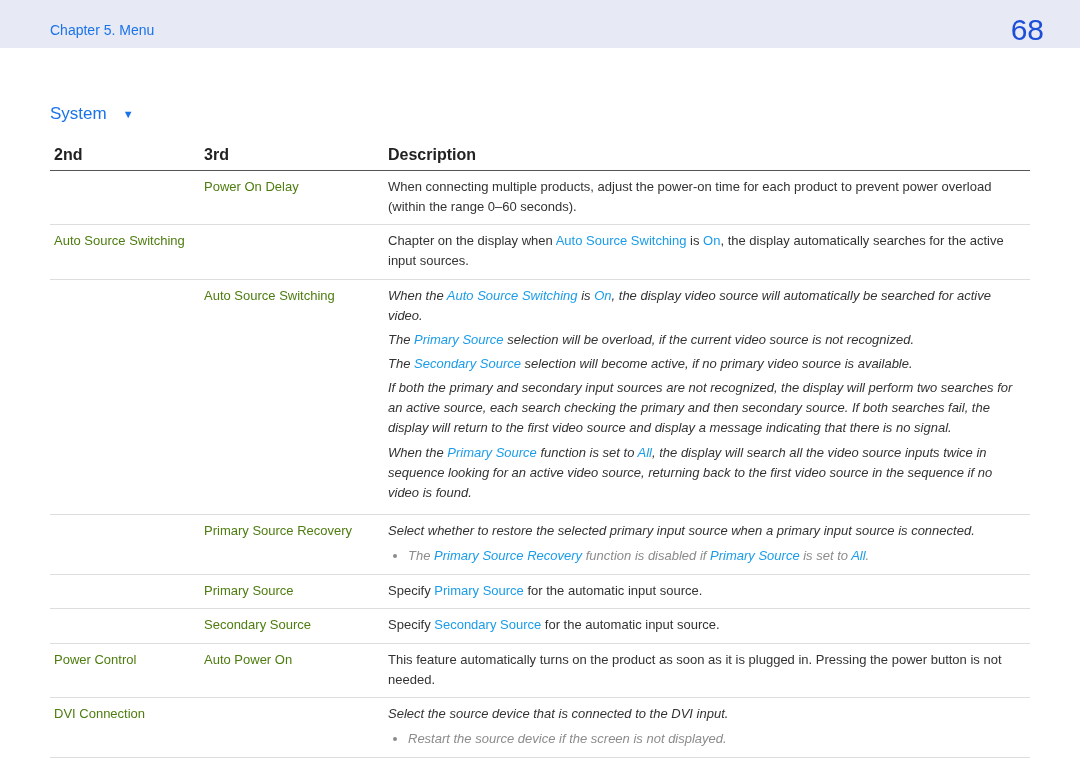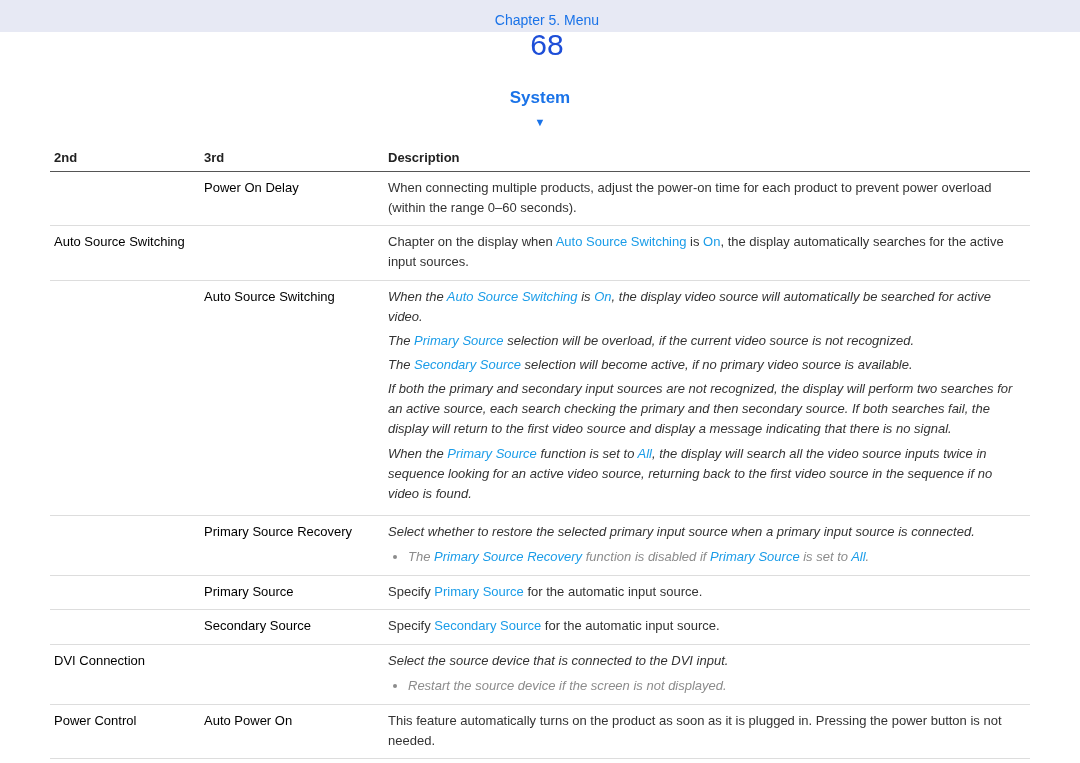--- a/index.html
+++ b/index.html
@@ -1,29 +1,29 @@
 <!DOCTYPE html>
 <html><head>
 <meta charset="utf-8">
 <style>
   * { box-sizing: border-box; margin: 0; padding: 0; }
   body { font-family: Arial, Helvetica, sans-serif; font-size: 13px; color: #333; background: #fff; width: 1080px; }
-  .header-bar { background: #e7e9f4; height: 32px; display: flex; align-items: center; justify-content: space-between; padding: 12px 36px 0 50px; flex-direction: column; }
+  .header-bar { background: #e7e9f4; height: 48px; display: flex; align-items: center; justify-content: space-between; padding: 12px 36px 0 50px; }
   .chapter { color: #1a73e8; font-size: 14px; }
   .page-num { color: #1d4ed8; font-size: 30px; font-weight: 300; }
   .content { padding: 56px 50px 40px 50px; }
-  .section-title { color: #1a73e8; font-size: 17px; font-weight: 700; display: flex; align-items: center; gap: 8px; margin-bottom: 16px; flex-direction: column; }
+  .section-title { color: #1a73e8; font-size: 17px; font-weight: 400; display: flex; align-items: center; gap: 16px; margin-bottom: 16px; }
   .section-title .tri { color: #1a73e8; font-size: 11px; }
   table { border-collapse: collapse; width: 100%; table-layout: fixed; }
   col.c1 { width: 150px; }
   col.c2 { width: 184px; }
   col.c3 { width: auto; }
-  thead th { text-align: left; font-weight: 700; color: #222; padding: 6px 4px; border-bottom: 1px solid #555; font-size: 13px; }
+  thead th { text-align: left; font-weight: 700; color: #222; padding: 6px 4px; border-bottom: 1px solid #555; font-size: 16px; }
   tbody td { vertical-align: top; padding: 6px 4px 7px 4px; border-bottom: 1px solid #ddd; line-height: 1.55; font-size: 13px; }
-  .link { color: #000000; text-align: center; }
+  .link { color: #4d7c0f; text-align: center; }
   .hl { color: #1a9ce8; }
   .muted { color: #8c8c8c; }
   ul.bullets { list-style: disc; padding-left: 20px; margin-top: 4px; font-style: italic; }
   ul.bullets li { padding: 1px 0; }
   .para { margin-bottom: 4px; font-style: italic; }
 </style>
 </head>
 <body>
 
 <div class="header-bar">
@@ -101,34 +101,34 @@
 
       <tr>
         <td></td>
         <td><span class="link">Secondary Source</span></td>
         <td>
           <span>Specify </span><span class="hl">Secondary Source</span><span> for the automatic input source.</span>
         </td>
       </tr>
 
       <tr>
+        <td><span class="link">Power Control</span></td>
+        <td><span class="link">Auto Power On</span></td>
+        <td>This feature automatically turns on the product as soon as it is plugged in. Pressing the power button is not needed.</td>
+      </tr>
+
+      <tr>
         <td><span class="link">DVI Connection</span></td>
         <td></td>
         <td>
           <div class="para">Select the source device that is connected to the DVI input.</div>
           <ul class="bullets">
             <li class="muted">Restart the source device if the screen is not displayed.</li>
           </ul>
         </td>
-      </tr>
-
-      <tr>
-        <td><span class="link">Power Control</span></td>
-        <td><span class="link">Auto Power On</span></td>
-        <td>This feature automatically turns on the product as soon as it is plugged in. Pressing the power button is not needed.</td>
       </tr>
 
       <tr>
         <td></td>
         <td></td>
         <td>The PC module can be turned on/off separately from the LFD.</td>
       </tr>
 
     </tbody>
   </table>

